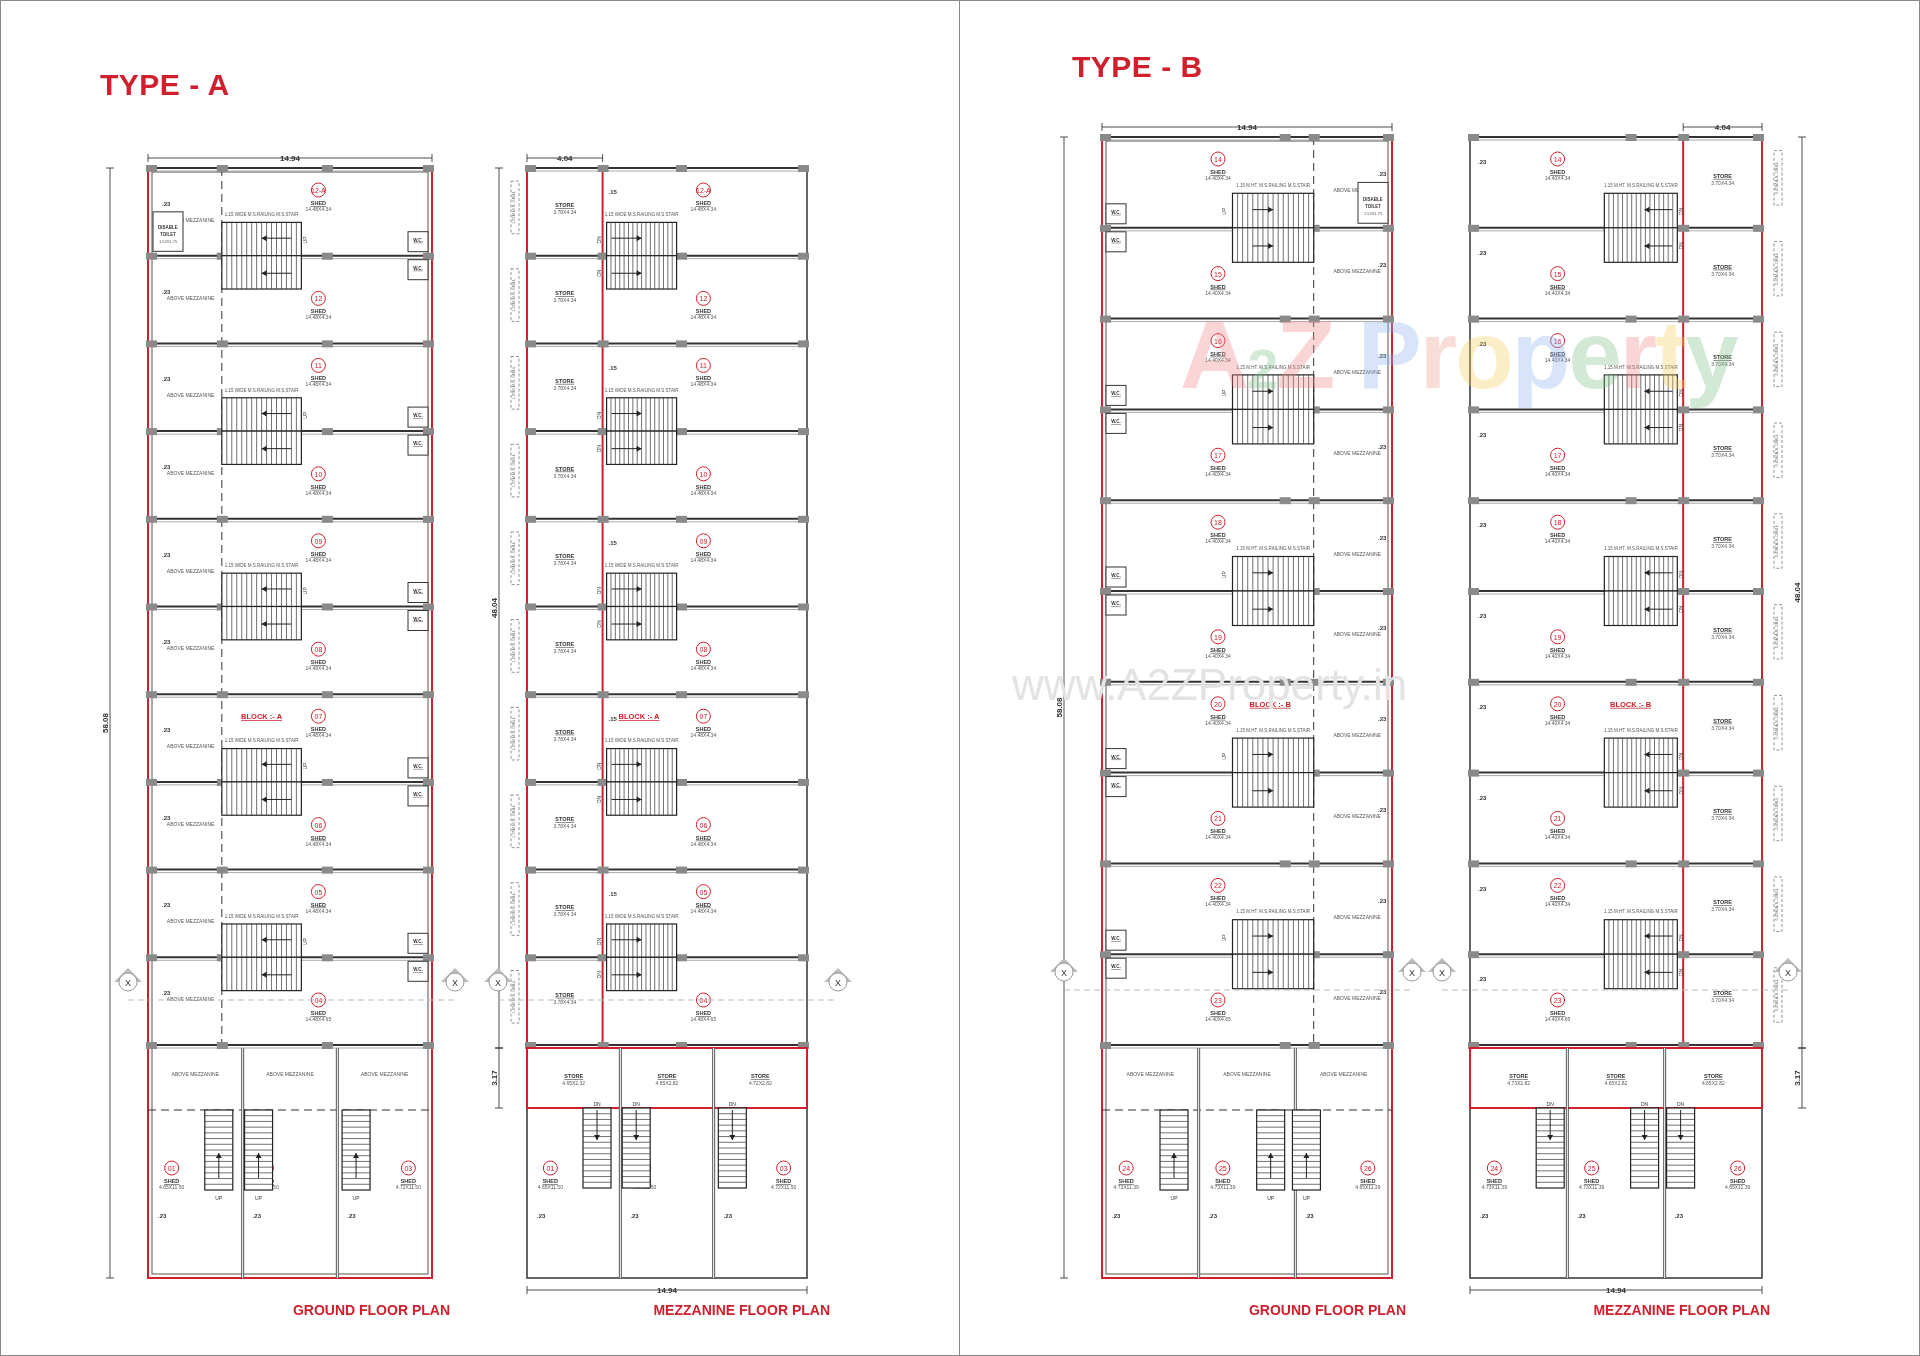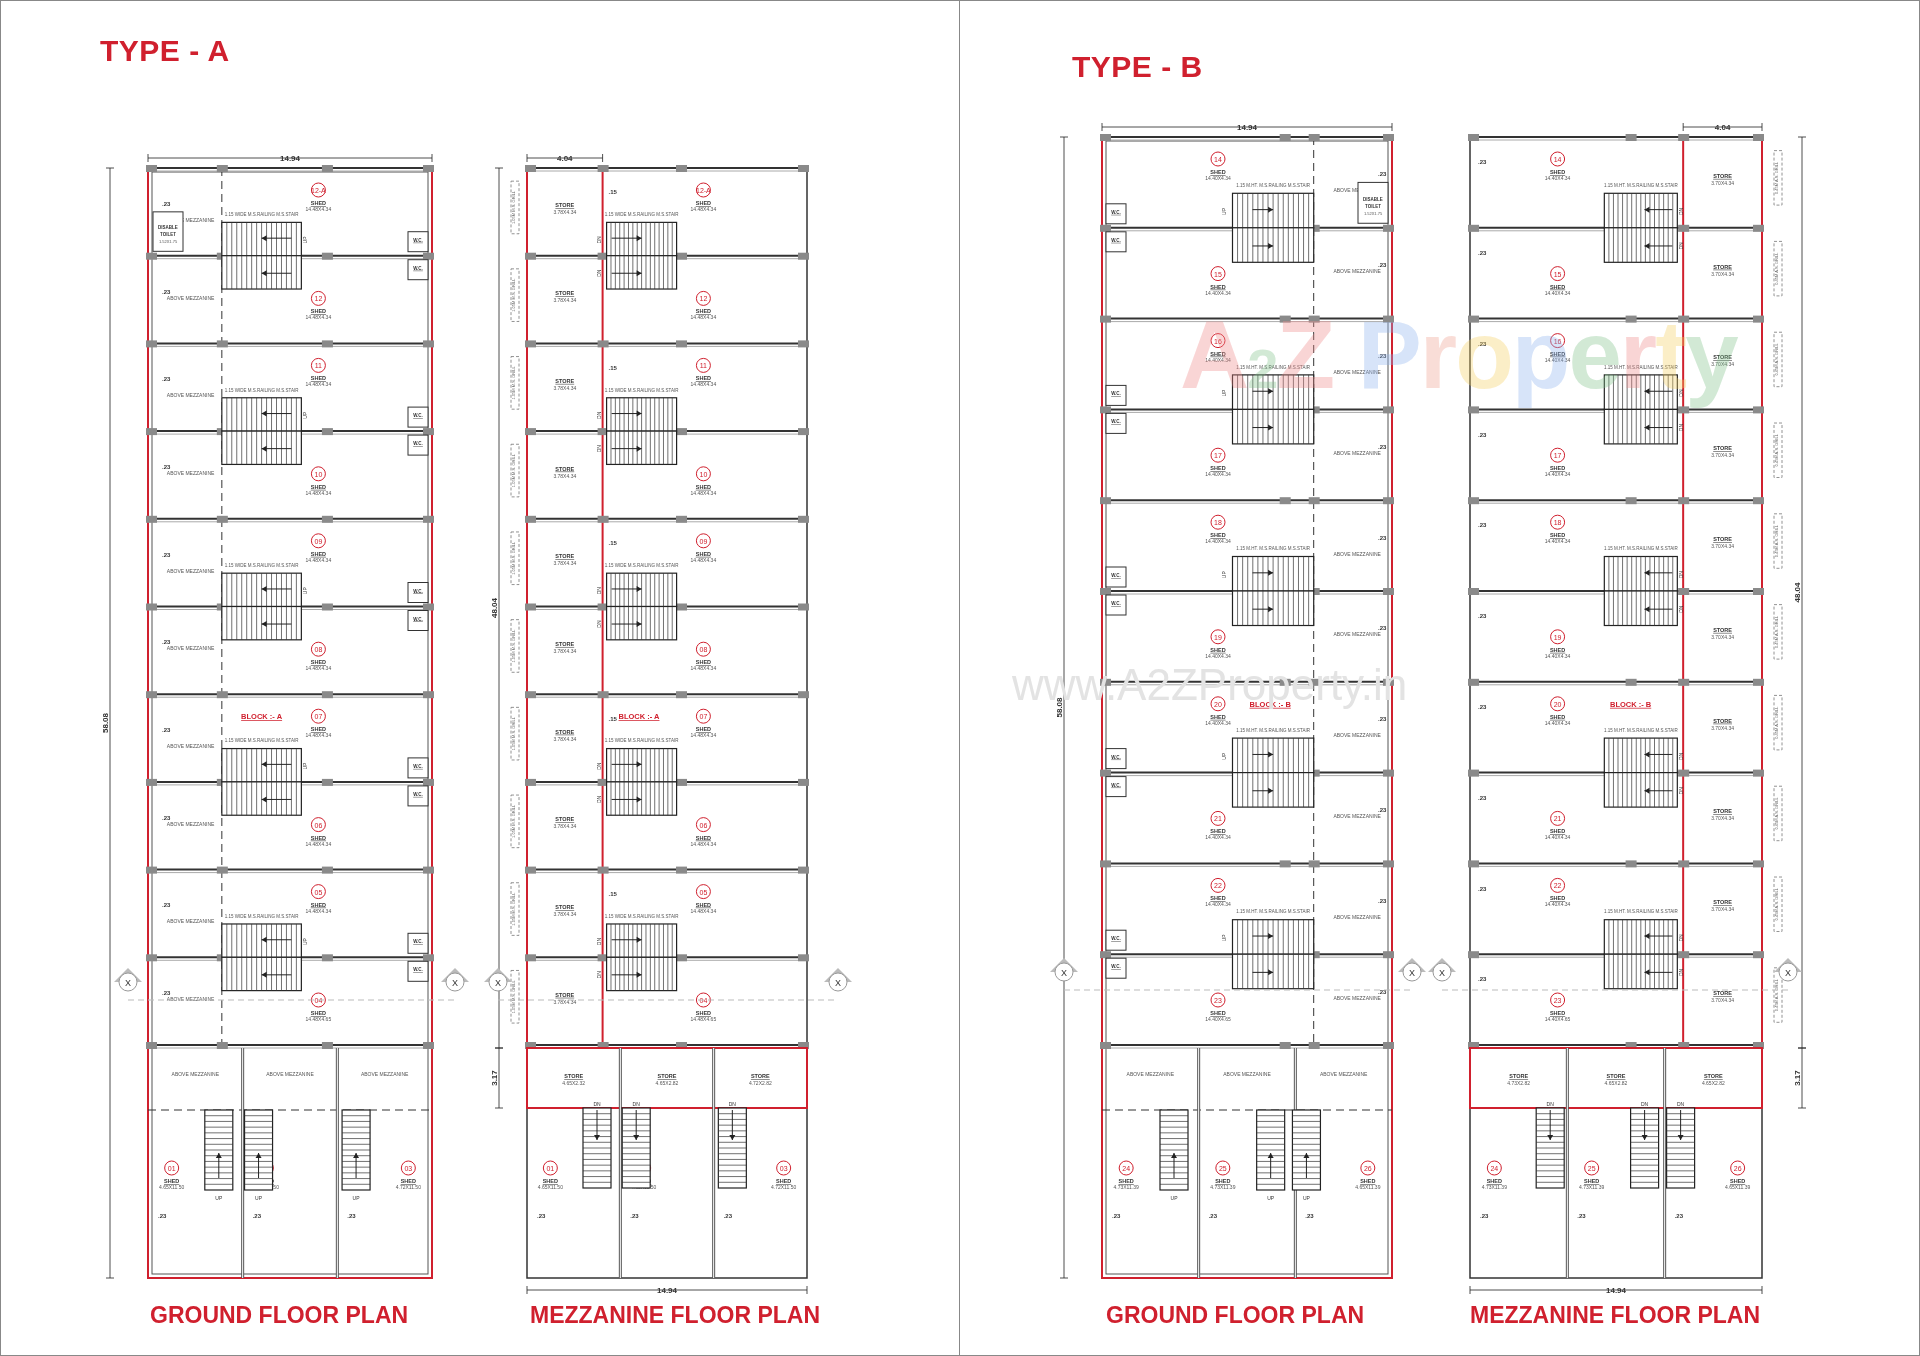--- a/index.html
+++ b/index.html
@@ -1,33 +1,33 @@
 <!DOCTYPE html>
 <html><head>
 <meta charset="utf-8">
 <style>
   html,body{margin:0;padding:0;background:#fff;}
   body{width:1920px;height:1356px;position:relative;overflow:hidden;font-family:"Liberation Sans",sans-serif;}
   .sheet{position:absolute;top:0;height:1356px;border:1px solid #888;box-sizing:border-box;}
   .sheet.a{left:0;width:960px;}
   .sheet.b{left:959px;width:961px;}
   .type-title{position:absolute;font-weight:bold;font-size:30px;color:#d0202e;letter-spacing:0.5px;}
-  .plan-title{position:absolute;font-weight:bold;font-size:23px;color:#d0202e;text-align:left;}
+  .plan-title{position:absolute;font-weight:bold;font-size:14px;color:#d0202e;text-align:right;}
   svg{position:absolute;left:0;top:0;}
   .watermark{position:absolute;font-family:"Liberation Sans",sans-serif;pointer-events:none;}
   .wm-logo{left:1180px;top:300px;font-size:96px;font-weight:bold;letter-spacing:-2px;opacity:0.35;}
   .wm-url{left:1012px;top:660px;font-size:44px;color:#e3e3e3;}
 </style>
 </head>
 <body>
 
 <div class="sheet a"></div>
 <div class="sheet b"></div>
 
-<div class="type-title" style="left:100px;top:34px;">TYPE - A</div>
+<div class="type-title" style="left:100px;top:68px;">TYPE - A</div>
 <div class="type-title" style="left:1072px;top:50px;">TYPE - B</div>
 
 <div class="plan-title" style="left:150px;top:1302px;width:300px;">GROUND FLOOR PLAN</div>
 <div class="plan-title" style="left:530px;top:1302px;width:300px;">MEZZANINE FLOOR PLAN</div>
 <div class="plan-title" style="left:1106px;top:1302px;width:300px;">GROUND FLOOR PLAN</div>
 <div class="plan-title" style="left:1470px;top:1302px;width:300px;">MEZZANINE FLOOR PLAN</div>
 
 <svg id="plans" width="1920" height="1356" viewBox="0 0 1920 1356">
     <g>
       <line x1="148" y1="158" x2="432" y2="158" stroke="#222" stroke-width="0.8"></line>

